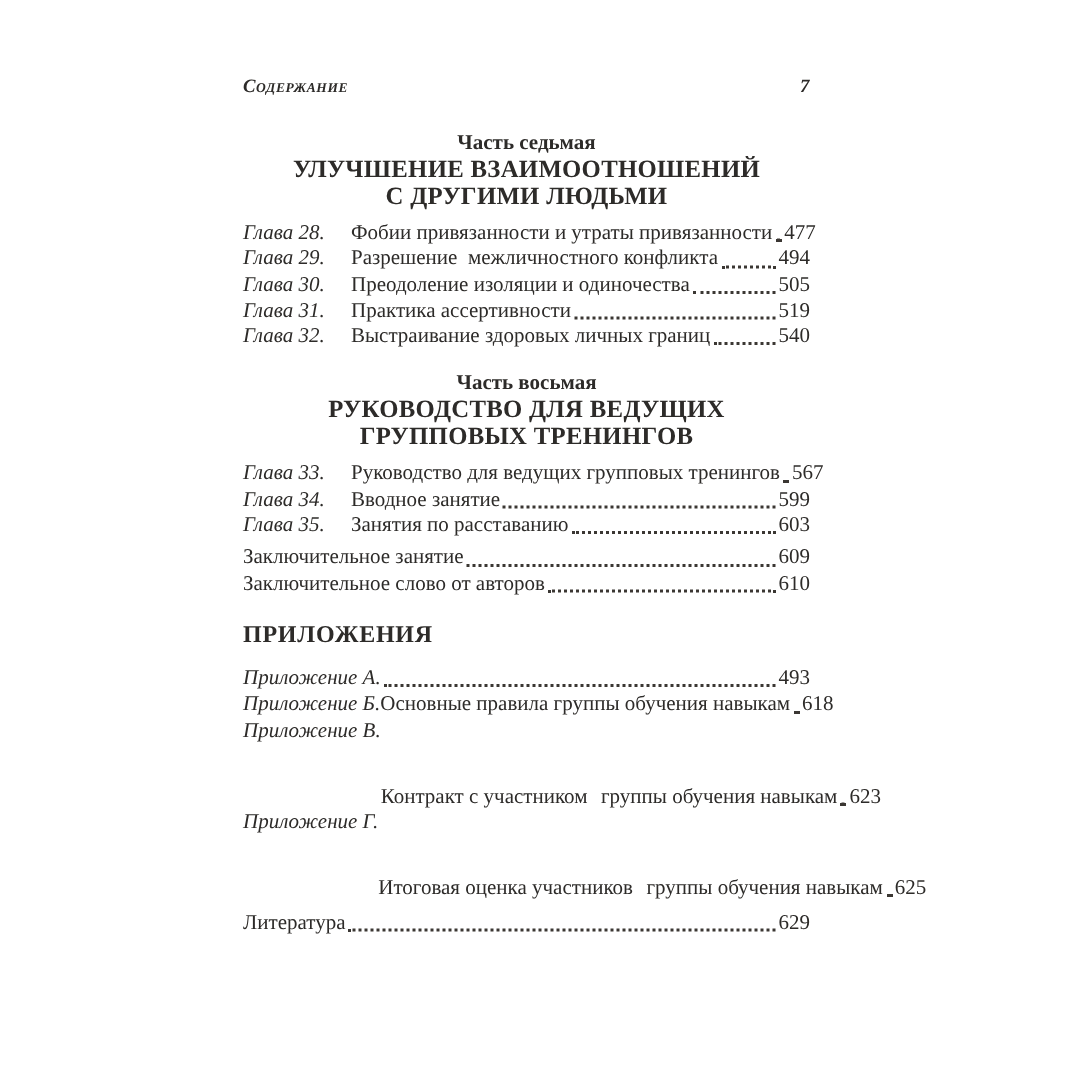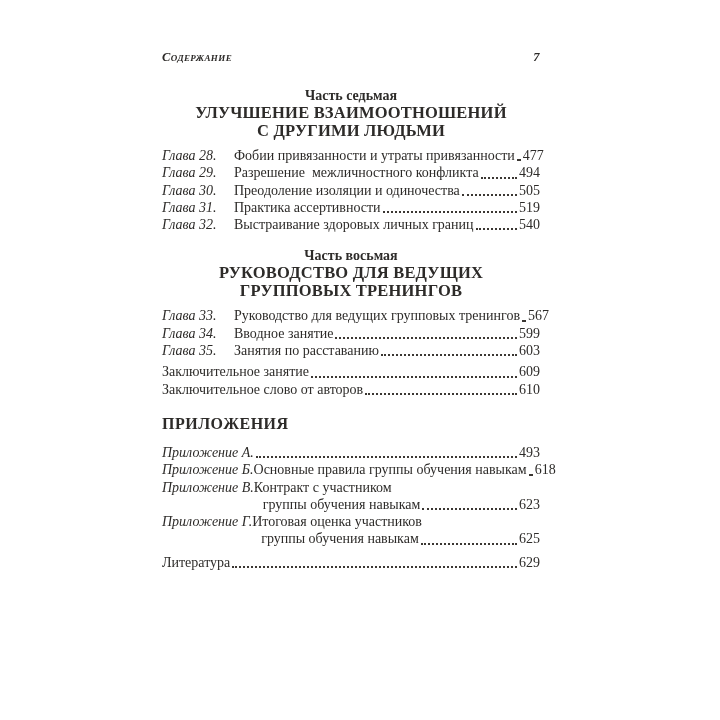--- a/index.html
+++ b/index.html
@@ -75,21 +75,21 @@
   .ttl { white-space: pre; flex: 0 0 auto; }
   .dots {
     flex: 1 1 4px;
     min-width: 4px;
     border-bottom: 2px dotted #3b3733;
     margin: 0 2px 3px 2px;
   }
   .pg { white-space: nowrap; }
 
   
-  .multi { flex: 1 1 auto; display: flex; flex-direction: column; }
+  .multi { flex: 1 1 auto; display: flex; flex-direction: row; margin-top: 44px; }
   .multi .l1 { white-space: pre; }
   .multi .l2row { display: flex; }
   .multi .l2 { white-space: pre; padding-left: 9px; flex: 0 0 auto; }
 
   .standalone { margin-top: 4px; text-align: right; }
   .lit-row { margin-top: 6px; }
 </style>
 </head>
 <body>
 

